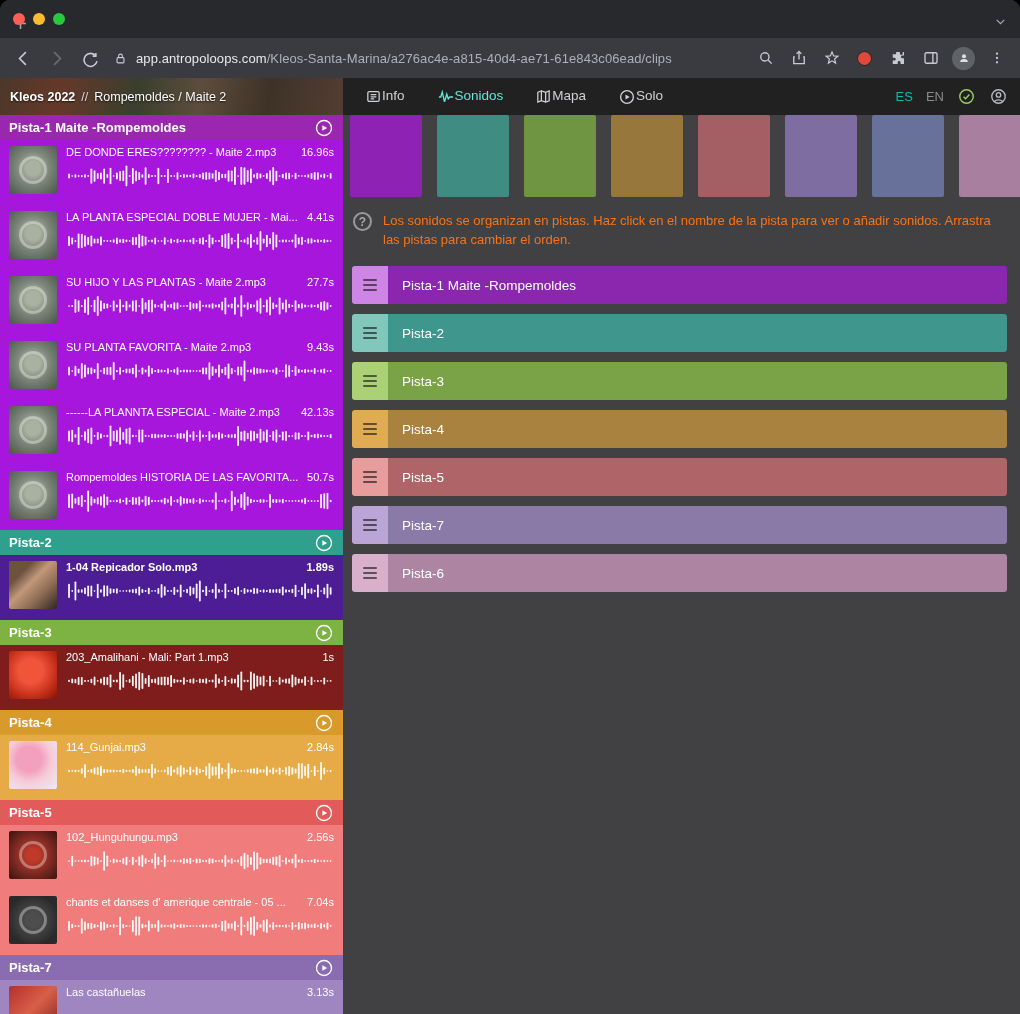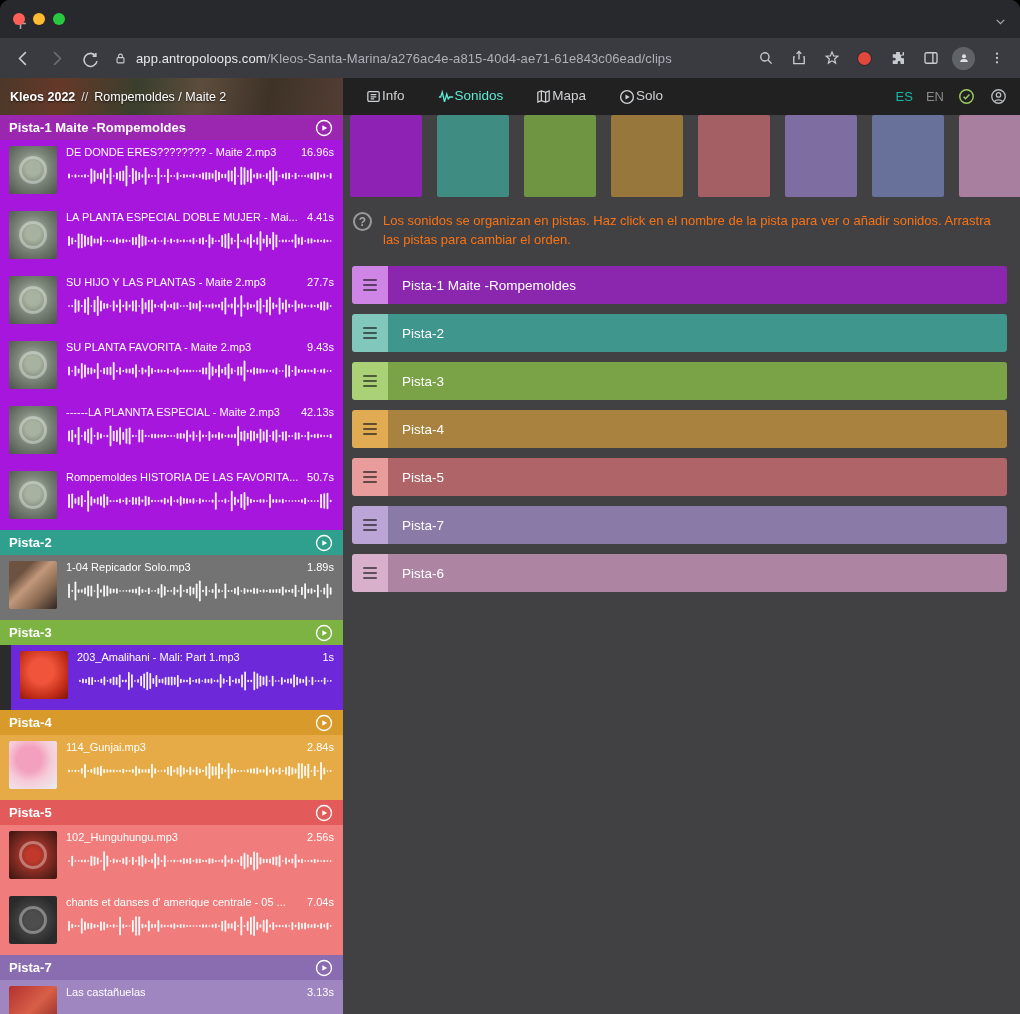--- a/index.html
+++ b/index.html
@@ -816,21 +816,21 @@
           <section class="track">
             <div class="track-header" style="background: rgb(47, 160, 142);">
               <span class="track-name">Pista-2</span>
               <span class="icon-btn">
                 <svg class="ic" width="20" height="20" viewBox="0 0 24 24">
                   <circle cx="12" cy="12" r="9" fill="none" stroke="#fff" stroke-width="1.6"></circle>
                   <path d="M10 8.6l5.8 3.4-5.8 3.4z" fill="#fff"></path>
                 </svg>
               </span>
             </div>
-            <div class="clips" style="background: #737373;">
+            <div class="clips" style="background: #4c1d95; font-weight: bold;">
               <div class="clip">
                 <div class="thumb th-face"></div>
                 <div class="clip-body">
                   <div class="clip-top">
                     <span class="clip-title">1-04 Repicador Solo.mp3</span>
                     <span class="clip-duration">1.89s</span>
                   </div>
                   <svg viewBox="0 0 252 26" preserveAspectRatio="none" class="wave">
                     <rect x="2" y="5.8" width="1.7" height="14.3" rx="0.8"></rect>
                     <rect x="5" y="12.1" width="1.7" height="1.8" rx="0.8"></rect>
@@ -923,21 +923,21 @@
           <section class="track">
             <div class="track-header" style="background: rgb(124, 179, 66);">
               <span class="track-name">Pista-3</span>
               <span class="icon-btn">
                 <svg class="ic" width="20" height="20" viewBox="0 0 24 24">
                   <circle cx="12" cy="12" r="9" fill="none" stroke="#fff" stroke-width="1.6"></circle>
                   <path d="M10 8.6l5.8 3.4-5.8 3.4z" fill="#fff"></path>
                 </svg>
               </span>
             </div>
-            <div class="clips" style="background: #6d28d9; margin-left: 11px;">
+            <div class="clips" style="background: #7f1d1d;">
               <div class="clip">
                 <div class="thumb th-red"></div>
                 <div class="clip-body">
                   <div class="clip-top">
                     <span class="clip-title">203_Amalihani - Mali: Part 1.mp3</span>
                     <span class="clip-duration">1s</span>
                   </div>
                   <svg viewBox="0 0 252 26" preserveAspectRatio="none" class="wave">
                     <rect x="2" y="11.8" width="1.7" height="2.3" rx="0.8"></rect>
                     <rect x="5" y="10.6" width="1.7" height="4.8" rx="0.8"></rect>

